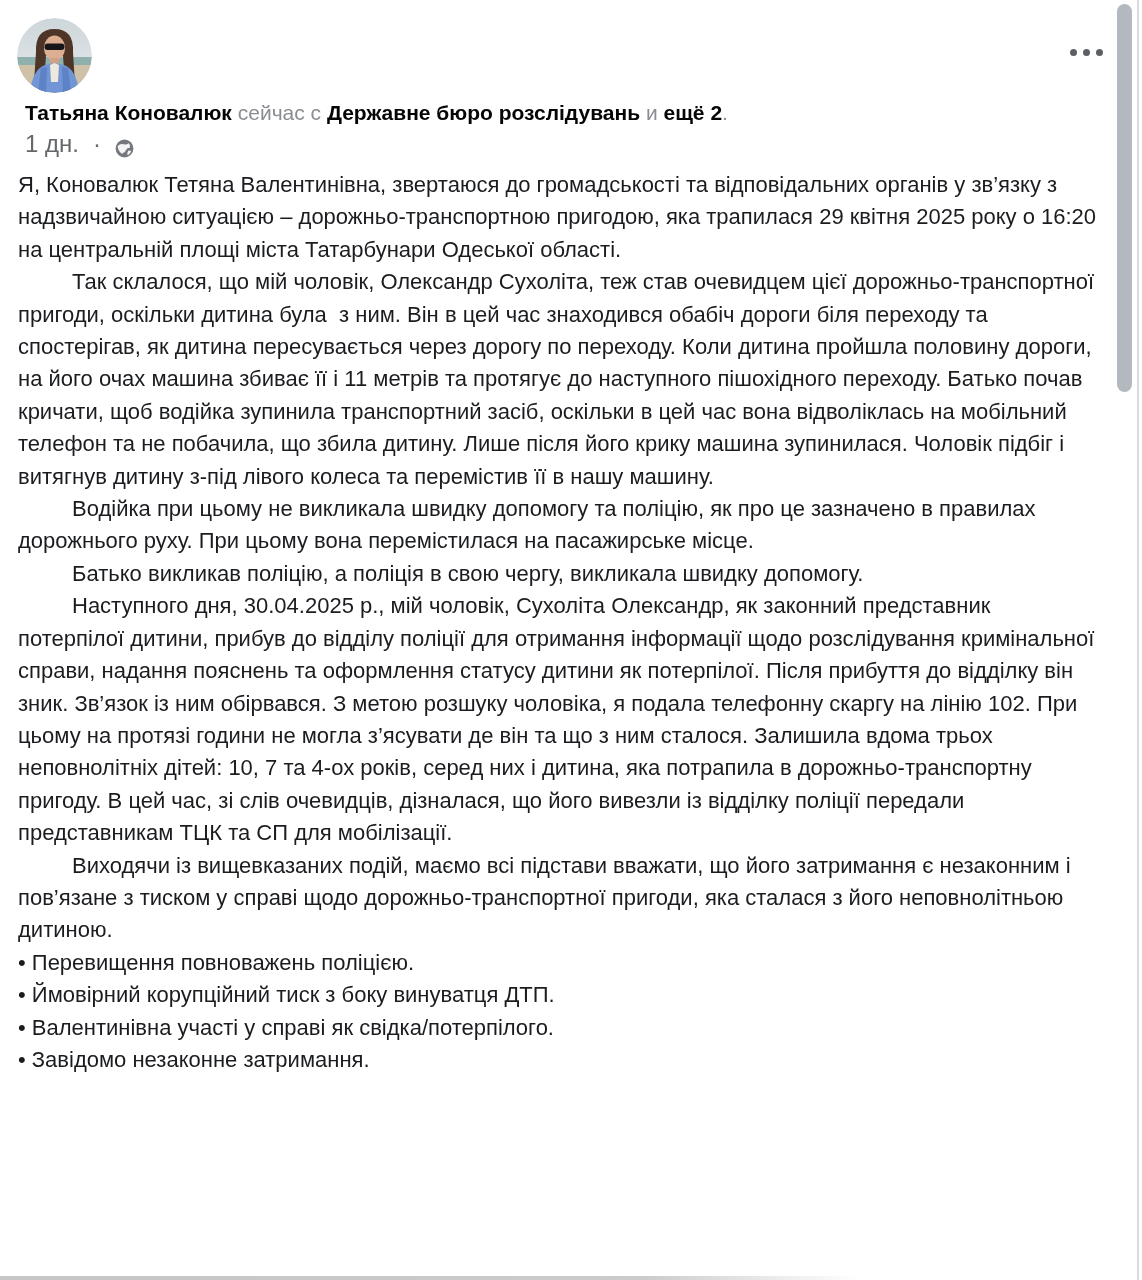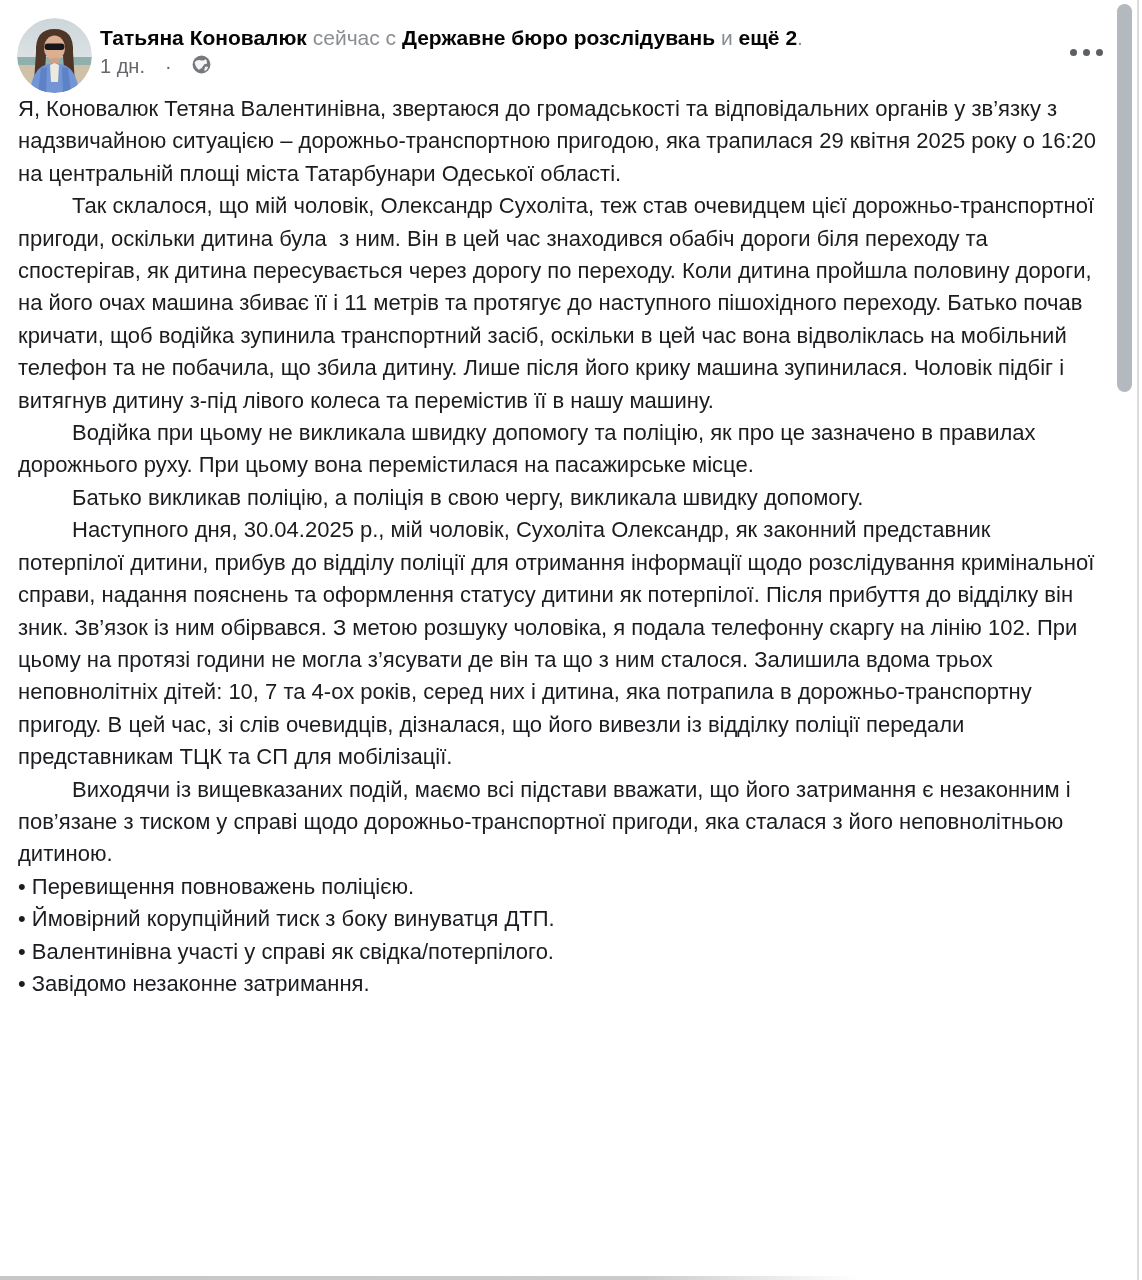--- a/index.html
+++ b/index.html
@@ -14,20 +14,21 @@
     background: #ffffff;
     overflow: hidden;
     font-family: "Liberation Sans", "DejaVu Sans", sans-serif;
     color: #1c1e21;
   }
   
   .header {
     display: flex;
     align-items: flex-start;
     padding: 18px 120px 0 17px;
+    flex-direction: column;
   }
   .avatar {
     flex: 0 0 75px;
     width: 75px;
     height: 75px;
     border-radius: 50%;
     overflow: hidden;
     cursor: pointer;
   }
   .avatar svg { display: block; }
@@ -38,23 +39,23 @@
   .title-line {
     font-size: 21px;
     line-height: 29px;
     color: #050505;
   }
   .title-line .bold { font-weight: 700; cursor: pointer; }
   .title-line .muted { color: #8a8d91; font-weight: 400; }
   .meta-line {
     margin-top: 3px;
     display: flex;
-    align-items: flex-start;
-    gap: 20px;
-    font-size: 20px;
+    align-items: flex-end;
+    gap: 14px;
+    font-size: 24px;
     color: #65676b;
   }
   .meta-line .time { cursor: pointer; }
   .globe { display: inline-flex; align-items: center; }
   
   .menu-btn {
     position: absolute;
     top: 45px;
     right: 35px;
     display: flex;
@@ -63,20 +64,21 @@
     cursor: pointer;
   }
   .menu-btn .dot {
     width: 7px;
     height: 7px;
     border-radius: 50%;
     background: #5c6065;
   }
   
   .body-text {
+    margin-top: 11px;
     padding: 0 44px 0 18px;
     font-size: 22px;
     line-height: 32.4px;
     color: #1a1c1f;
   }
   .body-text p {
     margin: 0;
     white-space: pre-wrap;
   }
   .body-text p.indent { text-indent: 54px; }

